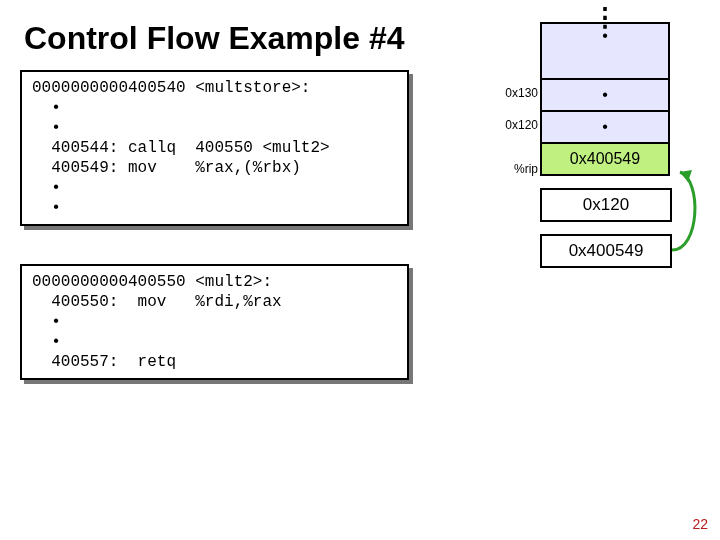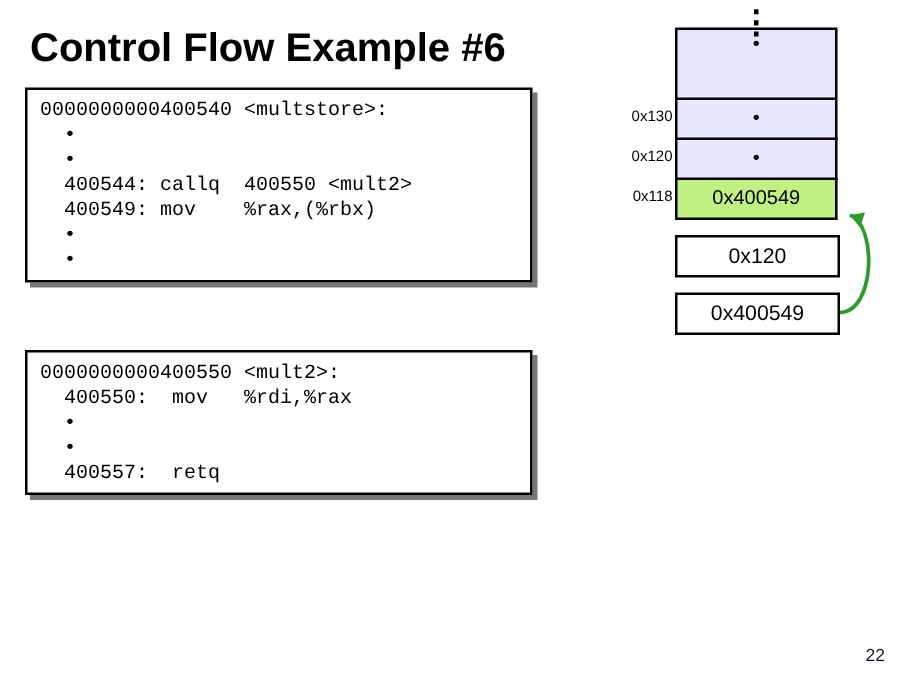--- a/index.html
+++ b/index.html
@@ -16,28 +16,28 @@
     left: 24px;
     top: 20px;
     font-size: 32px;
     font-weight: bold;
   }
   .codebox {
     position: absolute;
     background: #fff;
     border: 2px solid #000;
     box-shadow: 4px 4px 0 #777;
-    padding: 6px 22px 6px 10px;
+    padding: 6px 5px 6px 10px;
     font-family: "Courier New", monospace;
     font-size: 16px;
     line-height: 20px;
     white-space: pre;
   }
   .cb1 { left: 20px; top: 70px;  width: 370px; }
-  .cb2 { left: 20px; top: 280px; width: 370px; }
+  .cb2 { left: 20px; top: 264px; width: 370px; }
   .stackcol {
     position: absolute;
     left: 540px;
     top: 22px;
     width: 130px;
   }
   .stackcell {
     height: 30px;
     border-left: 2px solid #000;
     border-right: 2px solid #000;
@@ -80,52 +80,52 @@
     text-align: center;
     font-weight: bold;
     font-size: 26px;
     line-height: 10px;
   }
   .pagenum {
     position: absolute;
     right: 12px;
     bottom: 8px;
     font-size: 14px;
-    color: #0f172a;
+    color: #b91c1c;
   }
   .arrow-svg {
     position: absolute;
     left: 0; top: 0;
     pointer-events: none;
   }
 </style>
 </head>
 <body>
 
-<div class="title">Control Flow Example #6</div>
+<div class="title">Control Flow Example #4</div>
 
 <div class="codebox cb1"><span>0000000000400540 &lt;multstore&gt;:</span>
 <span>  •</span>
 <span>  •</span>
 <span>  400544: callq  400550 &lt;mult2&gt;</span>
 <span>  400549: mov    %rax,(%rbx)</span>
 <span>  •</span>
 <span>  •</span></div>
 
 <div class="codebox cb2"><span>0000000000400550 &lt;mult2&gt;:</span>
 <span>  400550:  mov   %rdi,%rax</span>
 <span>  •</span>
 <span>  •</span>
 <span>  400557:  retq</span></div>
 
 <div class="labels">
   <div class="lab" style="height:55px;"></div>
   <div class="lab">0x130</div>
   <div class="lab">0x120</div>
-  <div class="lab">0x118</div>
+  <div class="lab sp" style="margin-top:12px;">%rip</div>
 </div>
 
 <div class="stackcol">
   <div class="stackcell first lavender" style="height:50px;line-height:16px;padding-top:4px;">•</div>
   <div class="stackcell lavender">•</div>
   <div class="stackcell lavender">•</div>
   <div class="stackcell lime">0x400549</div>
 </div>
 
 <div class="regbox" style="top:188px;">0x120</div>

